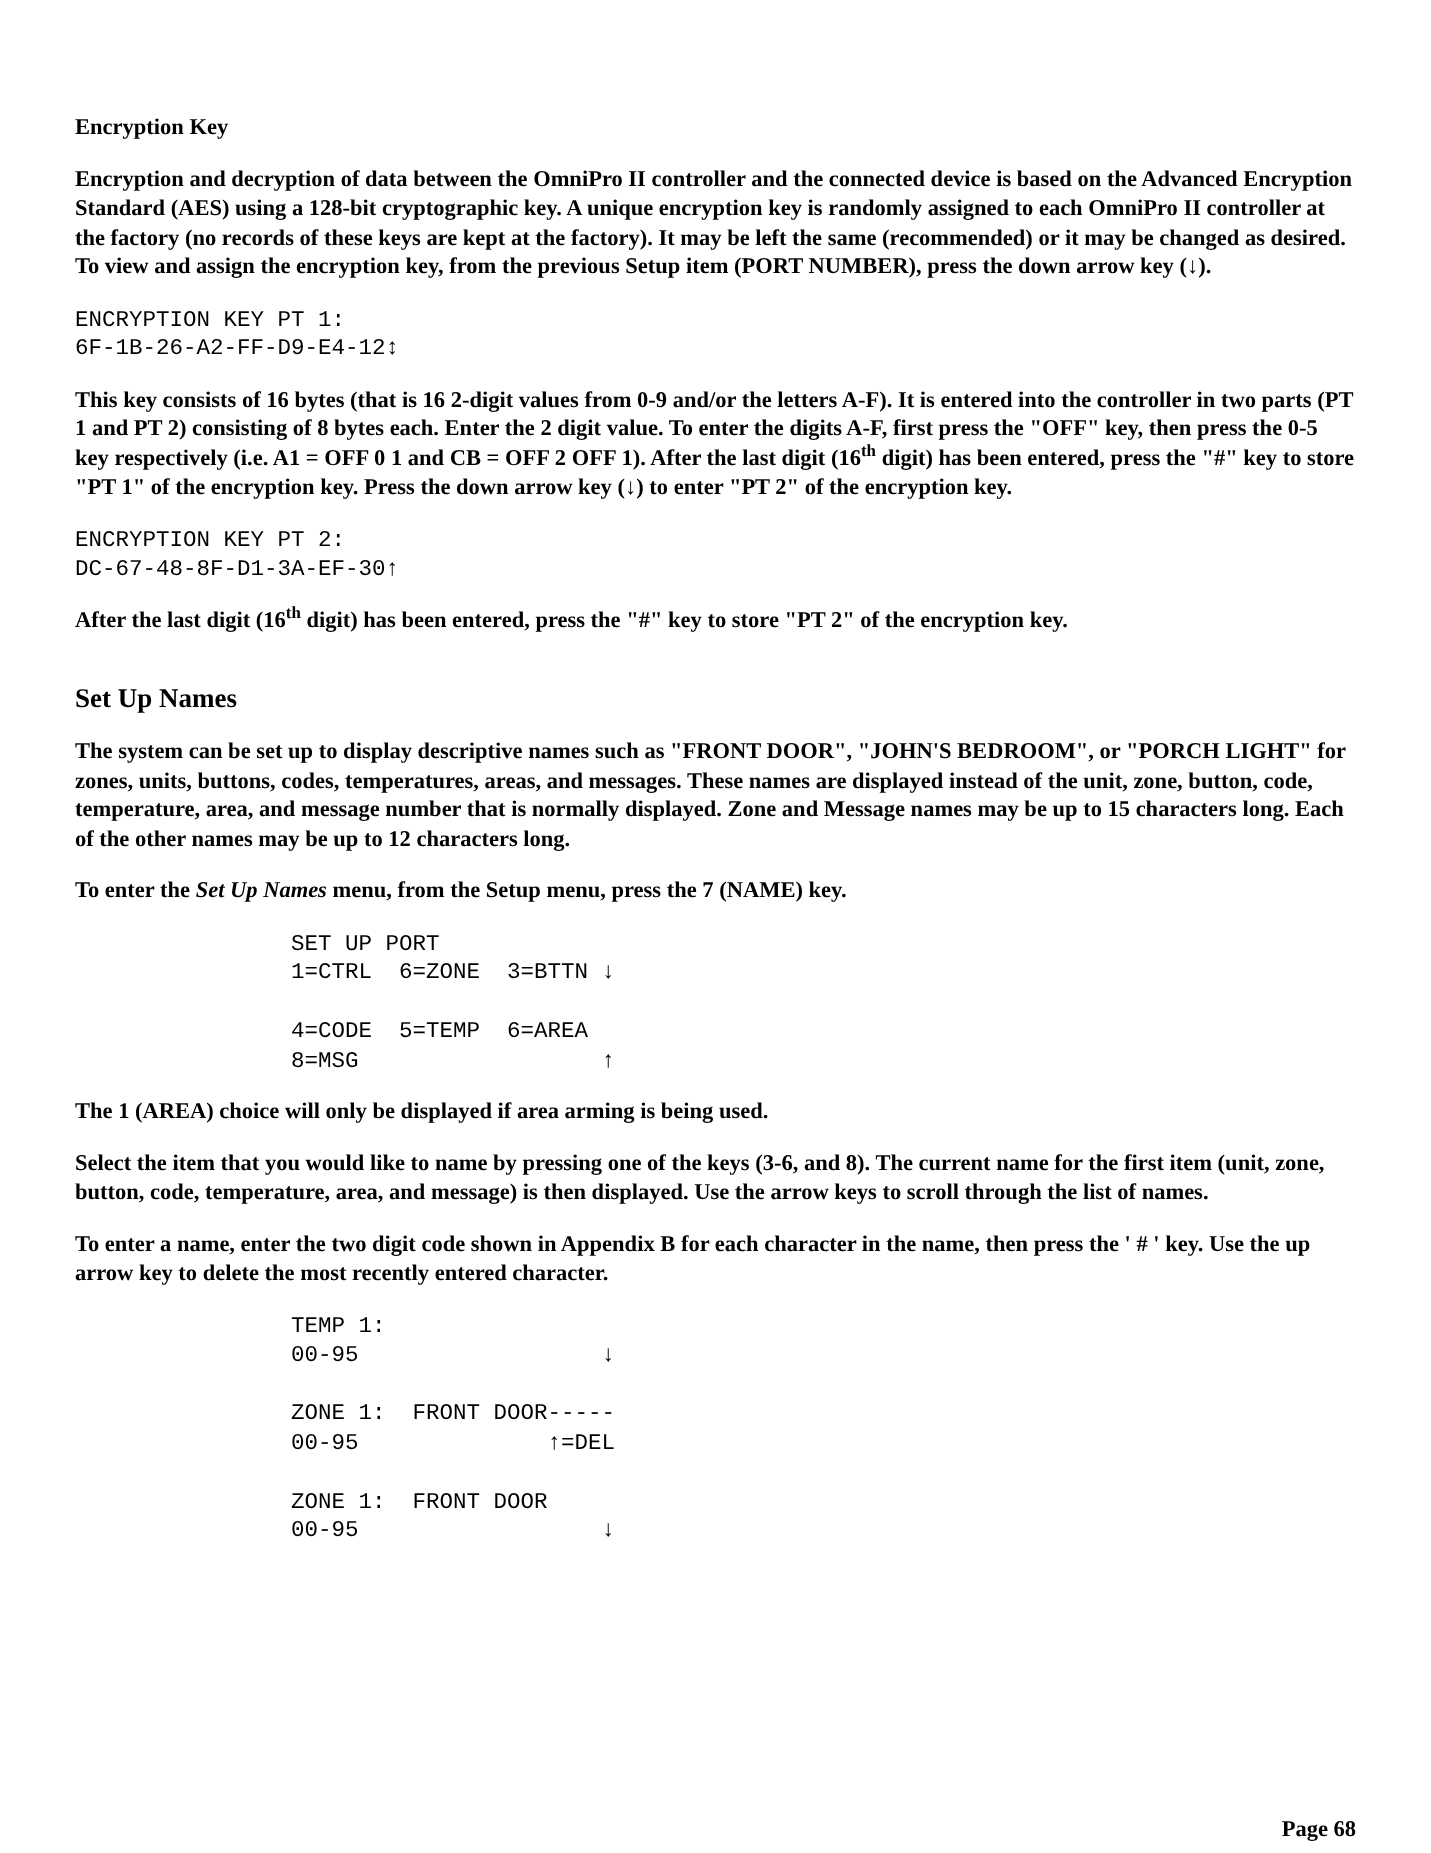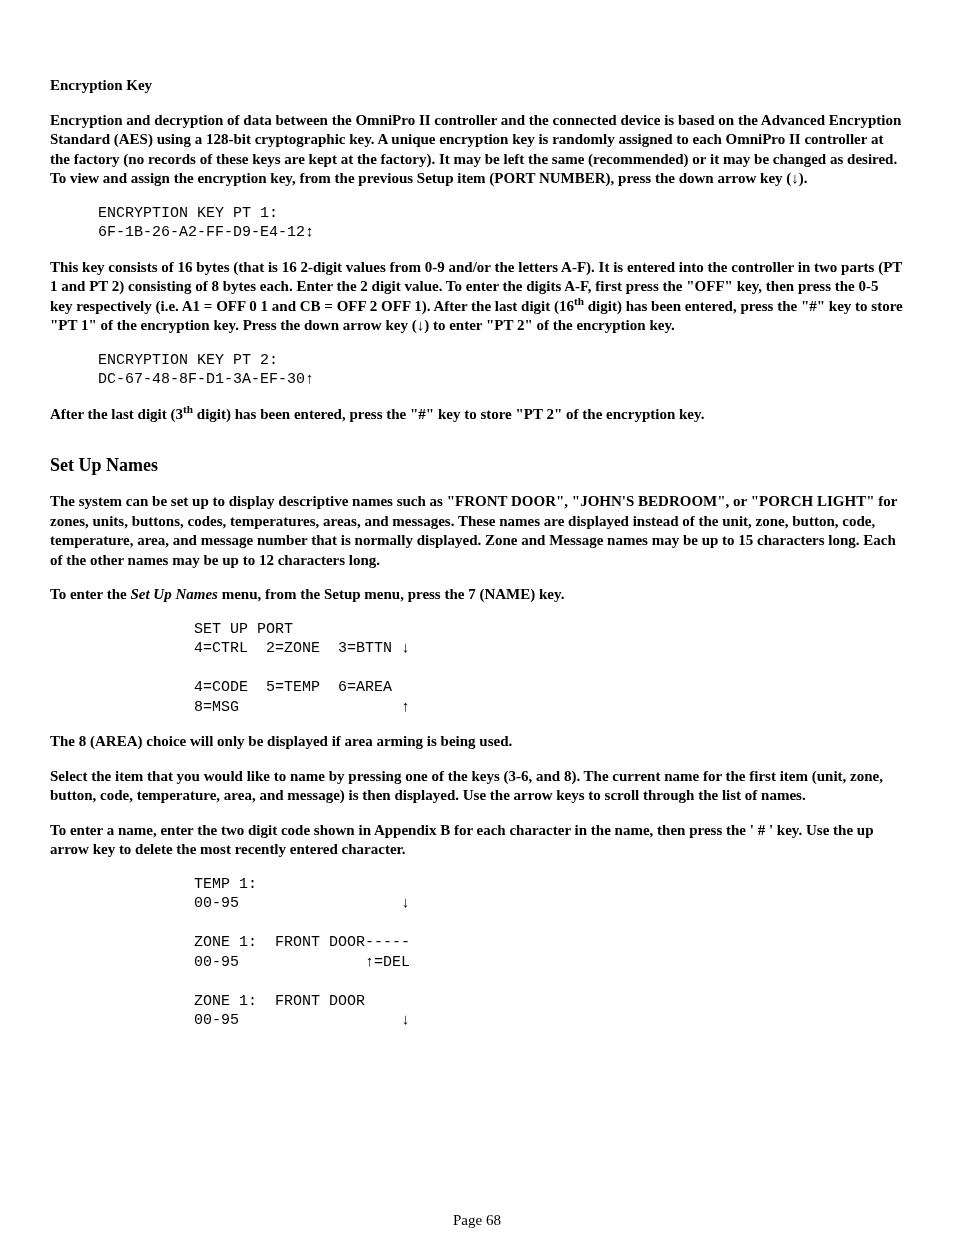--- a/index.html
+++ b/index.html
@@ -26,71 +26,70 @@
     p {
       margin: 0 0 15px 0;
       font-weight: bold;
     }
     .mono {
       font-family: 'Courier New', Courier, monospace;
       white-space: pre;
       margin: 0 0 15px 0;
     }
     .indent1 {
-      margin-left: 48px;
       font-family: Liberation Mono, monospace;
     }
     .indent2 {
       margin-left: 144px;
     }
     .italic {
       font-style: italic;
     }
     sup {
       font-size: 0.75em;
       vertical-align: super;
       line-height: 0;
       margin-top: 24px;
     }
     .page-footer {
-      text-align: center;
-      font-weight: normal;
+      text-align: right;
+      font-weight: bold;
       margin-top: 180px;
     }
   </style>
 </head>
 <body>
 
 <p class="bold">Encryption Key</p>
 
 <p>Encryption and decryption of data between the OmniPro II controller and the connected device is based on the Advanced Encryption Standard (AES) using a 128-bit cryptographic key.  A unique encryption key is randomly assigned to each OmniPro II controller at the factory (no records of these keys are kept at the factory).  It may be left the same (recommended) or it may be changed as desired.  To view and assign the encryption key, from the previous Setup item (PORT NUMBER), press the down arrow key (↓).</p>
 
 <div class="mono indent1"><span>ENCRYPTION KEY PT 1:</span>
 <span>6F-1B-26-A2-FF-D9-E4-12↕</span></div>
 
 <p><span>This key consists of 16 bytes (that is 16 2-digit values from 0-9 and/or the letters A-F).  It is entered into the controller in two parts (PT 1 and PT 2) consisting of 8 bytes each.  Enter the 2 digit value.  To enter the digits A-F, first press the "OFF" key, then press the 0-5 key respectively (i.e. A1 = OFF 0 1 and CB = OFF 2 OFF 1).  After the last digit (16</span><sup>th</sup><span> digit) has been entered, press the "#" key to store "PT 1" of the encryption key.  Press the down arrow key (↓) to enter "PT 2" of the encryption key.</span></p>
 
 <div class="mono indent1"><span>ENCRYPTION KEY PT 2:</span>
 <span>DC-67-48-8F-D1-3A-EF-30↑</span></div>
 
-<p><span>After the last digit (3</span><sup>th</sup><span> digit) has been entered, press the "#" key to store "PT 2" of the encryption key.</span></p>
+<p><span>After the last digit (16</span><sup>th</sup><span> digit) has been entered, press the "#" key to store "PT 2" of the encryption key.</span></p>
 
 <div class="section-title">Set Up Names</div>
 
 <p>The system can be set up to display descriptive names such as "FRONT DOOR", "JOHN'S BEDROOM", or "PORCH LIGHT" for zones, units, buttons, codes, temperatures, areas, and messages.  These names are displayed instead of the unit, zone, button, code, temperature, area, and message number that is normally displayed.  Zone and Message names may be up to 15 characters long.  Each of the other names may be up to 12 characters long.</p>
 
 <p><span>To enter the </span><span class="italic">Set Up Names</span><span> menu, from the Setup menu, press the 7 (NAME) key.</span></p>
 
 <div class="mono indent2"><span>SET UP PORT</span>
-<span>4=CTRL  2=ZONE  3=BTTN ↓</span>
+<span>1=CTRL  6=ZONE  3=BTTN ↓</span>
 <span></span>
 <span>4=CODE  5=TEMP  6=AREA</span>
 <span>8=MSG                  ↑</span></div>
 
-<p>The 8 (AREA) choice will only be displayed if area arming is being used.</p>
+<p>The 1 (AREA) choice will only be displayed if area arming is being used.</p>
 
 <p>Select the item that you would like to name by pressing one of the keys (3-6, and 8).  The current name for the first item (unit, zone, button, code, temperature, area, and message) is then displayed.  Use the arrow keys to scroll through the list of names.</p>
 
 <p>To enter a name, enter the two digit code shown in Appendix B for each character in the name, then press the ' # ' key.  Use the up arrow key to delete the most recently entered character.</p>
 
 <div class="mono indent2"><span>TEMP 1:</span>
 <span>00-95                  ↓</span>
 <span></span>
 <span>ZONE 1:  FRONT DOOR-----</span>
 <span>00-95              ↑=DEL</span>

